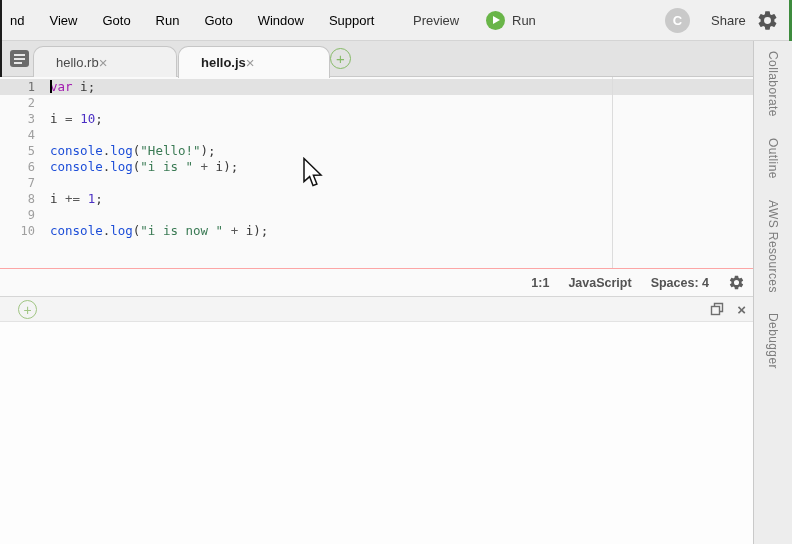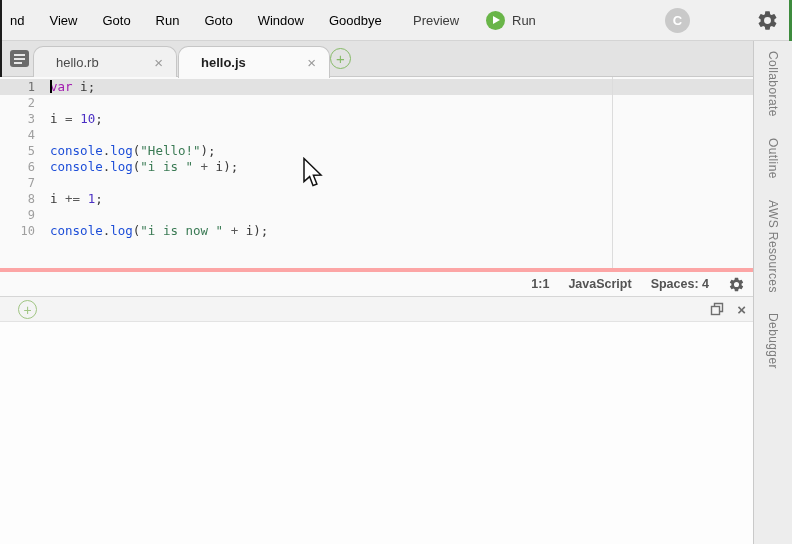--- a/index.html
+++ b/index.html
@@ -35,25 +35,25 @@
   
   .tabbar {
     position: absolute; top: 41px; left: 0; width: 753px; height: 36px;
     background: #e3e3e3; border-bottom: 1px solid #c9c9c9;
   }
   .tablist-btn { position: absolute; left: 9px; top: 8px; width: 21px; height: 19px; }
   .file-tab {
     position: absolute; top: 5px; height: 31px;
     border: 1px solid #c6c6c6; border-bottom: none;
     border-radius: 10px 10px 0 0;
-    display: flex; align-items: center; justify-content: space-between;
+    display: flex; align-items: center; 
     font-size: 13px; padding: 0 13px 0 22px;
   }
   .tab-inactive { left: 33px; width: 144px; background: #f1f1f1; color: #4a4a4a; }
-  .tab-active   { left: 178px; width: 152px; background: #fafafa; color: #1f1f1f; font-weight: bold; height: 32px; z-index: 3; gap: 8px; }
+  .tab-active   { left: 178px; width: 152px; background: #fafafa; color: #1f1f1f; font-weight: bold; height: 32px; z-index: 3; }
   .tab-close { color: #9a9a9a; font-size: 15px; font-weight: normal; line-height: 1; cursor: pointer; }
   .plus-btn {
     position: absolute; left: 330px; top: 7px; width: 21px; height: 21px;
     border: 1.5px solid #86ba67; border-radius: 50%; color: #86ba67;
     display:flex; align-items:center; justify-content:center;
     font-size: 15px; line-height: 1;
   }
 
   
   .editor {
@@ -73,21 +73,21 @@
   .tk-num { color: #4a2fc4; }
   .tk-sup { color: #1d4ed8; }
   .tk-str { color: #3a7a54; }
   .tk-pl  { color: #383838; }
   .tk-op  { color: #5a5a5a; }
   .caret { position: absolute; left: 50px; top: 3px; width: 1.5px; height: 13px; background: #000; z-index: 4; }
 
   
   .statusbar {
     position: absolute; top: 268px; left: 0; width: 753px; height: 28px;
-    background: #fafafa; border-top: 4px solid #fca5a5;
+    background: #fafafa; border-top: 1px solid #fca5a5;
     display: flex; align-items: center; justify-content: flex-end;
     gap: 19px; padding-right: 8px;
     font-size: 12.5px; font-weight: bold; color: #535353;
   }
   .status-gear { width: 17px; height: 17px; color: #5d5d5d; }
 
   
   .panelbar {
     position: absolute; top: 296px; left: 0; width: 753px; height: 26px;
     background: #f4f4f4; border-top: 1px solid #d6d6d6; border-bottom: 1px solid #e3e3e3;
@@ -125,33 +125,34 @@
 <body>
 
 <div class="menubar">
   <div class="menu-left">
     <span class="menu-item">nd</span>
     <span class="menu-item">View</span>
     <span class="menu-item">Goto</span>
     <span class="menu-item">Run</span>
     <span class="menu-item">Goto</span>
     <span class="menu-item">Window</span>
-    <span class="menu-item">Goodbye</span>
+    <span class="menu-item">Support</span>
   </div>
 
   <span class="mb-preview">Preview</span>
 
   <div class="run-group">
     <span class="play-circle">
         <span class="play-tri"></span>
       </span>
     <span>Run</span>
   </div>
 
   <div class="avatar">C</div>
+  <span class="mb-share">Share</span>
 
   <span class="mb-gear">
     <svg viewBox="0 0 24 24" width="23" height="23" fill="currentColor">
         <path d="M19.14 12.94c.04-.3.06-.61.06-.94 0-.32-.02-.64-.07-.94l2.03-1.58a.49.49 0 0 0 .12-.61l-1.92-3.32a.49.49 0 0 0-.59-.22l-2.39.96c-.5-.38-1.03-.7-1.62-.94l-.36-2.54a.48.48 0 0 0-.48-.41h-3.84c-.24 0-.43.17-.47.41l-.36 2.54c-.59.24-1.13.57-1.62.94l-2.39-.96a.49.49 0 0 0-.59.22L2.74 8.87c-.12.21-.08.47.12.61l2.03 1.58c-.05.3-.09.63-.09.94s.02.64.07.94l-2.03 1.58a.49.49 0 0 0-.12.61l1.92 3.32c.12.22.37.29.59.22l2.39-.96c.5.38 1.03.7 1.62.94l.36 2.54c.05.24.24.41.48.41h3.84c.24 0 .44-.17.47-.41l.36-2.54c.59-.24 1.13-.56 1.62-.94l2.39.96c.22.08.47 0 .59-.22l1.92-3.32a.49.49 0 0 0-.12-.61l-2.01-1.58zM12 15.6a3.6 3.6 0 1 1 0-7.2 3.6 3.6 0 0 1 0 7.2z"></path>
       </svg>
   </span>
 
   <div class="green-sliver"></div>
 </div>
 <div class="left-dark-edge"></div>

